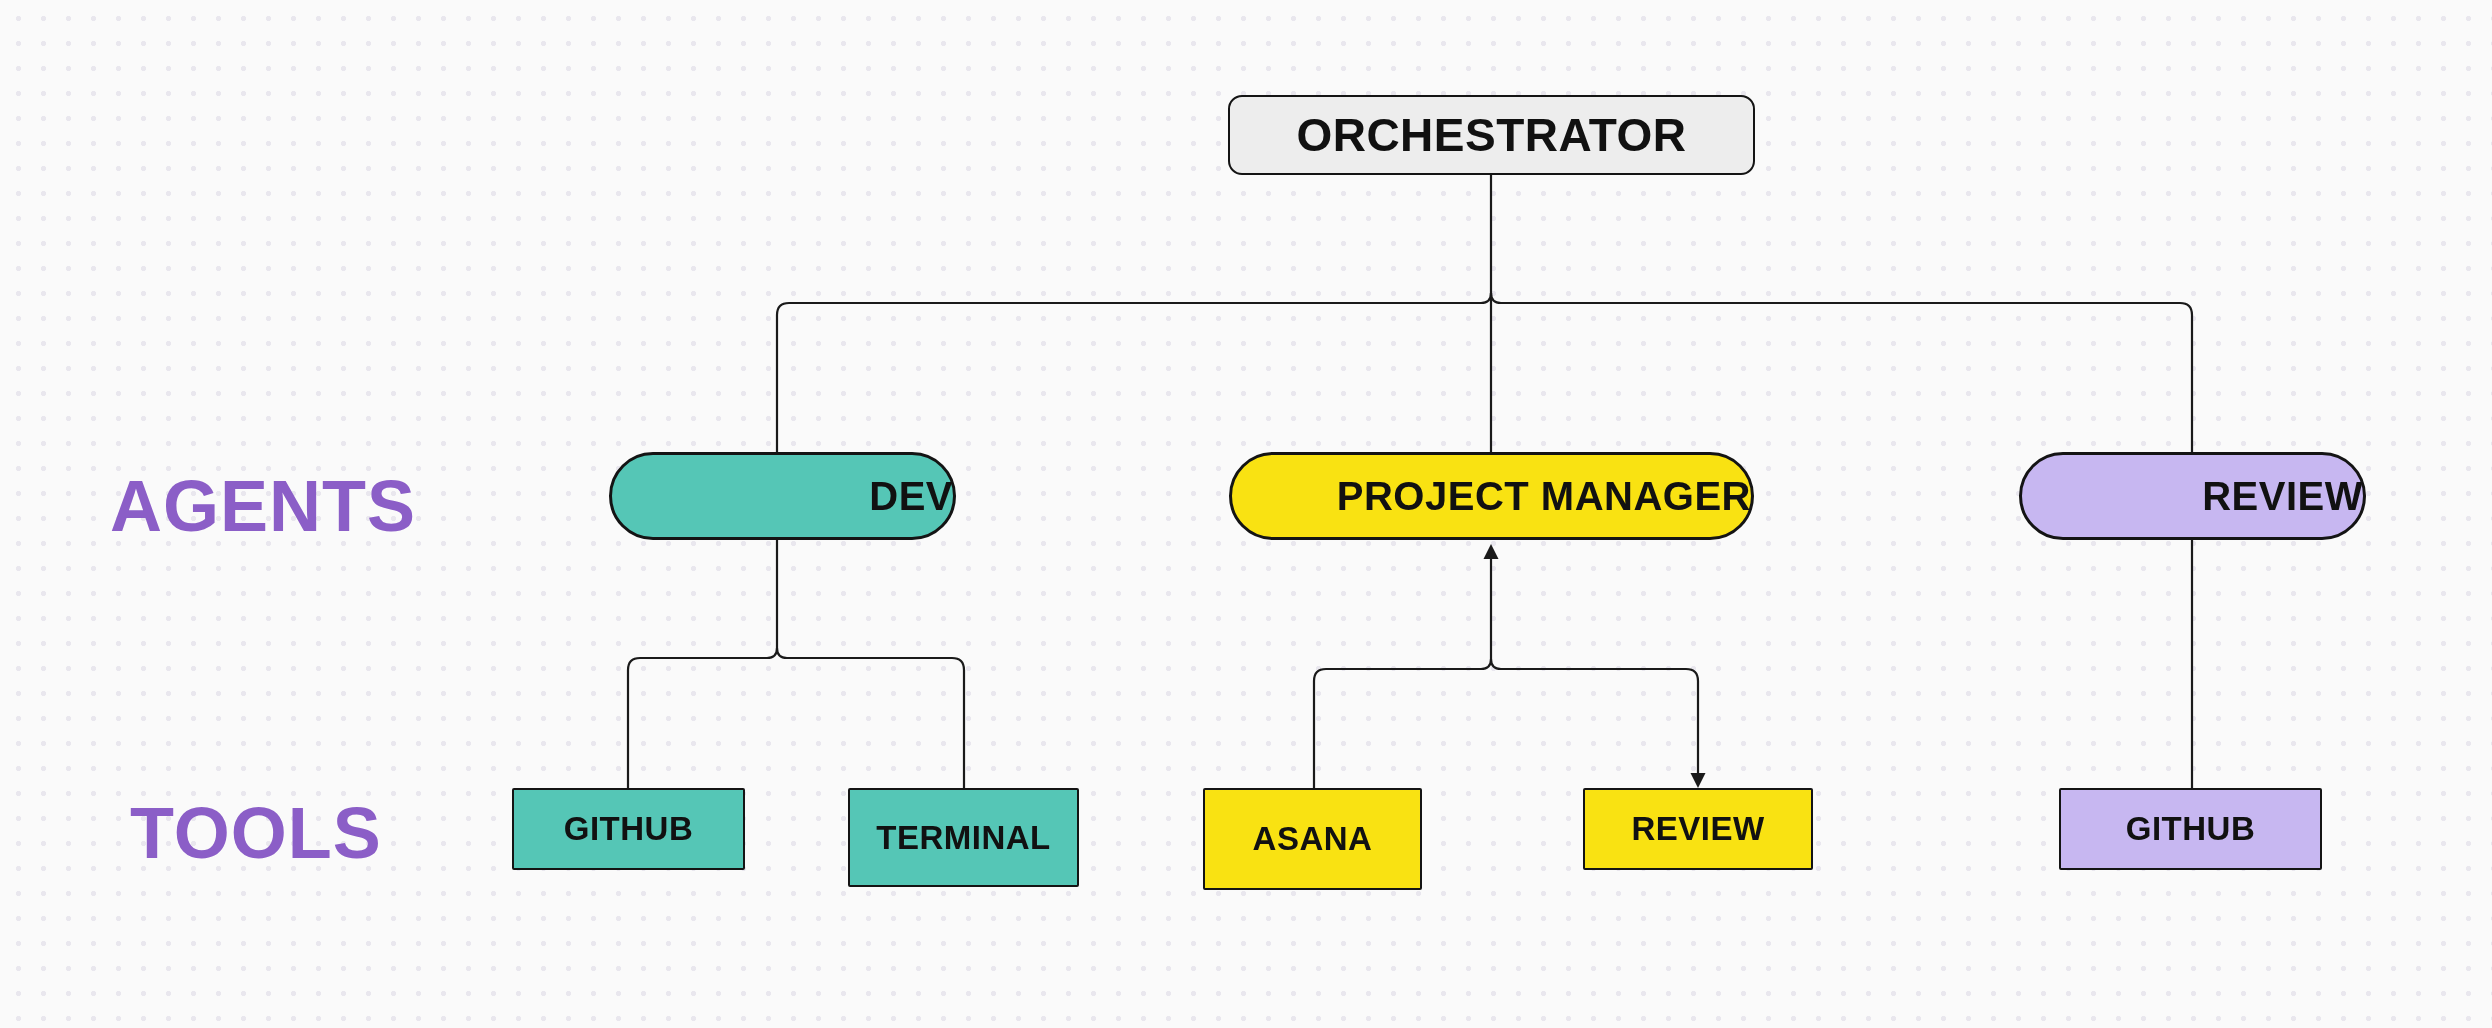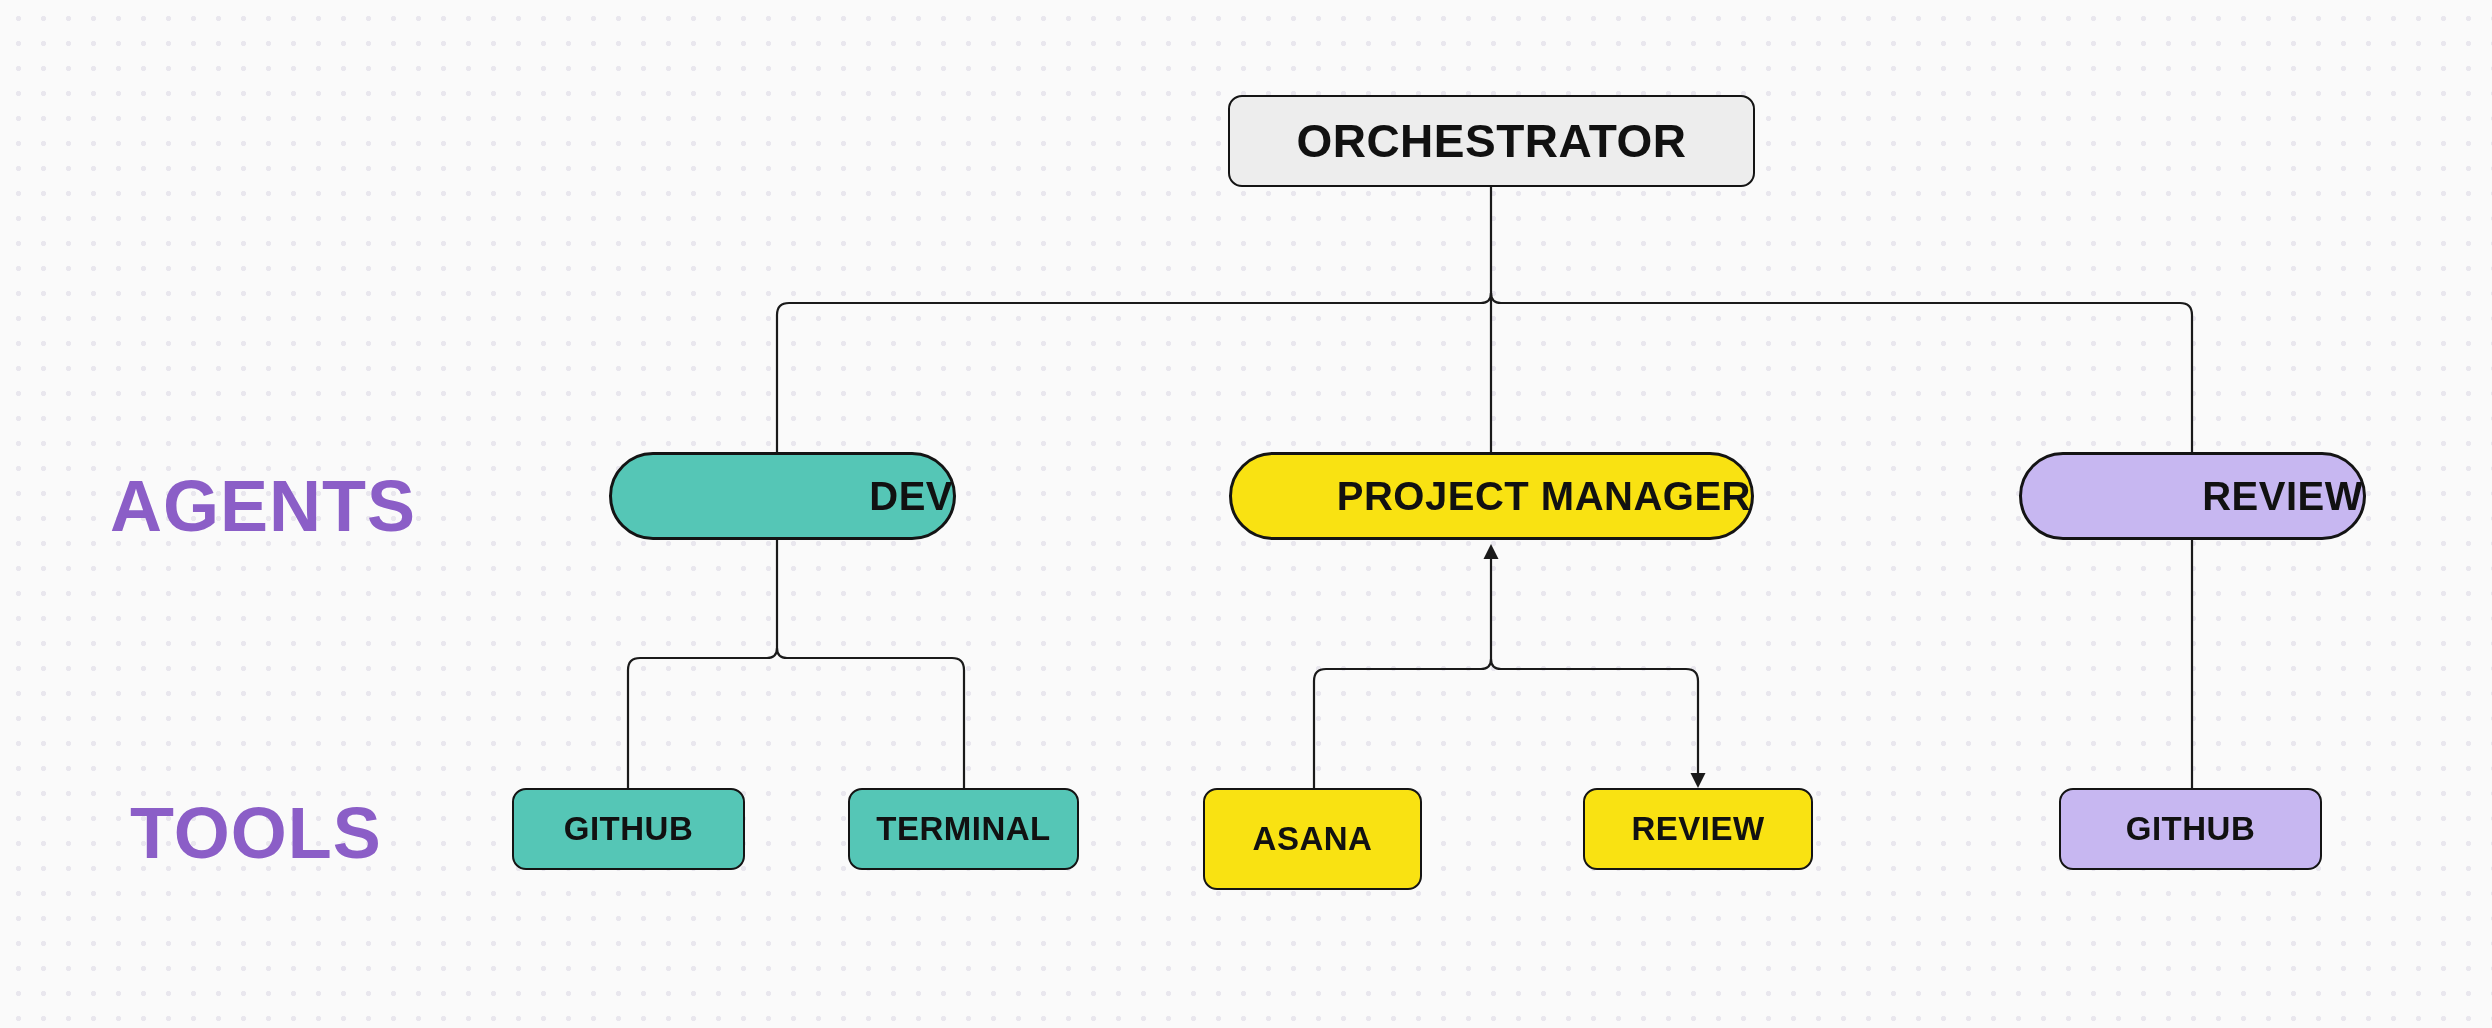--- a/index.html
+++ b/index.html
@@ -46,21 +46,21 @@
     border-width: 2.2px;
     font-size: 46px;
     letter-spacing: 0.5px;
   }
   .node-pill {
     border-radius: 60px;
     font-size: 40px;
     justify-content: flex-end;
   }
   .node-tool {
-    border-radius: 14px;
+    border-radius: 2px;
     border-width: 2.6px;
     font-size: 33px;
   }
   .row-label {
     position: absolute;
     font-size: 72px;
     font-weight: bold;
     letter-spacing: 1px;
     line-height: 1;
   }
@@ -87,41 +87,41 @@
       <path class="line" d="M 1698 774 L 1698 681 Q 1698 669 1686 669 L 1501 669 Q 1491 669 1491 659"></path>
 
       <path class="line" d="M 2192 540 L 2192 788"></path>
     </g>
     <g style="fill: rgb(26, 26, 26);">
       <path d="M 1491 544 L 1483.5 559 L 1498.5 559 Z"></path>
       <path d="M 1698 788 L 1690.5 773 L 1705.5 773 Z"></path>
     </g>
   </svg>
 
-  <div class="node node-root" style="left: 1228px; top: 95px; width: 527px; height: 92px; background-color: rgb(237, 237, 237);">
+  <div class="node node-root" style="left: 1228px; top: 95px; width: 527px; height: 80px; background-color: rgb(237, 237, 237);">
     <span class="node-label">ORCHESTRATOR</span>
   </div>
 
   <div class="row-label" style="left: 110px; top: 470px; color: rgb(139, 94, 199);">AGENTS</div>
   <div class="row-label" style="left: 130px; top: 797px; color: rgb(139, 94, 199);">TOOLS</div>
 
   <div class="node node-pill" style="left: 609px; top: 452px; width: 347px; height: 88px; background-color: rgb(85, 198, 182);">
     <span class="node-label">DEV</span>
   </div>
   <div class="node node-pill" style="left: 1229px; top: 452px; width: 525px; height: 88px; background-color: rgb(249, 226, 18);">
     <span class="node-label">PROJECT MANAGER</span>
   </div>
   <div class="node node-pill" style="left: 2019px; top: 452px; width: 347px; height: 88px; background-color: rgb(199, 183, 241);">
     <span class="node-label">REVIEW</span>
   </div>
 
   <div class="node node-tool" style="left: 512px; top: 788px; width: 233px; height: 82px; background-color: rgb(85, 198, 182);">
     <span class="node-label">GITHUB</span>
   </div>
-  <div class="node node-tool" style="left: 848px; top: 788px; width: 231px; height: 82px; background-color: rgb(85, 198, 182);">
+  <div class="node node-tool" style="left: 848px; top: 788px; width: 231px; height: 99px; background-color: rgb(85, 198, 182);">
     <span class="node-label">TERMINAL</span>
   </div>
   <div class="node node-tool" style="left: 1203px; top: 788px; width: 219px; height: 102px; background-color: rgb(249, 226, 18);">
     <span class="node-label">ASANA</span>
   </div>
   <div class="node node-tool" style="left: 1583px; top: 788px; width: 230px; height: 82px; background-color: rgb(249, 226, 18);">
     <span class="node-label">REVIEW</span>
   </div>
   <div class="node node-tool" style="left: 2059px; top: 788px; width: 263px; height: 82px; background-color: rgb(199, 183, 241);">
     <span class="node-label">GITHUB</span>

